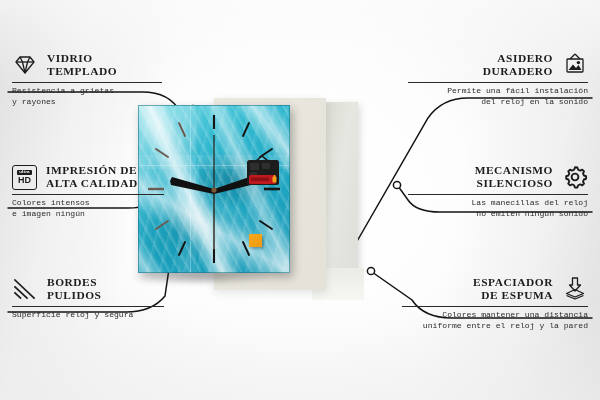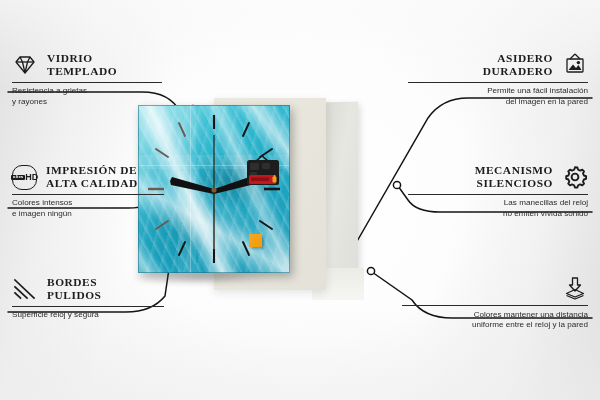--- a/index.html
+++ b/index.html
@@ -52,36 +52,36 @@
     letter-spacing:0.55px;
     line-height:13.4px;
     color:#1c1c1c;
     white-space:pre-line;
     text-transform:uppercase;
   }
   .feature.left .ftitle { text-align:left; }
   .feature.right .ftitle { text-align:right; }
   .rule { height:1px; background:#2a2a2a; margin-top:3px; }
   .fdesc {
-    font-family:Liberation Sans, sans-serif;
+    font-family:Liberation Mono, monospace;
     font-size:8.1px;
     line-height:10.2px;
     color:#2b2b2b;
     margin-top:3.5px;
     white-space:pre-line;
   }
   .feature.right .fdesc { text-align:right; }
   .icon { width:26px; height:26px; flex:0 0 26px; display:block; }
   .icon svg { display:block; width:26px; height:26px; }
 
   
   .hd-box {
     width:25px; height:25px; flex:0 0 25px;
-    border:1.4px solid #1c1c1c; border-radius:10px;
-    display:flex; 
+    border:1.4px solid #1c1c1c; border-radius:3px;
+    display:flex; flex-direction:column;
     align-items:center; justify-content:center;
     line-height:1;
   }
   .hd-top {
     font-family:"Liberation Sans", sans-serif;
     font-size:4.4px; font-weight:bold; letter-spacing:.2px;
     color:#fff; background:#1c1c1c; padding:0.6px 2px; border-radius:1px;
   }
   .hd-bot {
     font-family:"Liberation Sans", sans-serif;
@@ -336,43 +336,45 @@
             <path d="M13 2 L18 7"></path>
             <rect x="5" y="7" width="16" height="13" rx="0.8"></rect>
             <path d="M6.5 18 L11 12.5 L14 16 L16.5 13 L19.5 18 Z" fill="#1c1c1c" stroke="none"></path>
             <circle cx="16.4" cy="10.6" r="1.7" fill="#1c1c1c" stroke="none"></circle>
           </g>
         </svg>
       </span>
     </div>
     <div class="rule"></div>
     <div class="fdesc">Permite una fácil instalación
-del imagen en la pared</div>
+del reloj en la sonido</div>
   </div>
 
   <div class="feature right" style="right:12px; top:164px; width:180px;">
     <div class="head">
       <span class="ftitle">MECANISMO
 SILENCIOSO</span>
       <span class="icon">
         <svg viewBox="0 0 26 26">
           <g fill="none" stroke="#1c1c1c" stroke-width="1.9">
             <path d="M13 3.2 l2.4 .35 .75 2.2 2.1 .9 2.05 -1.05 1.75 1.75 -1.05 2.05 .9 2.1 2.2 .75 0 2.5 -2.2 .75 -.9 2.1 1.05 2.05 -1.75 1.75 -2.05 -1.05 -2.1 .9 -.75 2.2 -2.5 0 -.75 -2.2 -2.1 -.9 -2.05 1.05 -1.75 -1.75 1.05 -2.05 -.9 -2.1 -2.2 -.75 0 -2.5 2.2 -.75 .9 -2.1 -1.05 -2.05 1.75 -1.75 2.05 1.05 2.1 -.9 .75 -2.2 z" stroke-linejoin="round"></path>
             <circle cx="13" cy="13" r="3.4"></circle>
           </g>
         </svg>
       </span>
     </div>
     <div class="rule"></div>
     <div class="fdesc">Las manecillas del reloj
-no emiten vívida sonido</div>
+no emiten ningún sonido</div>
   </div>
 
   <div class="feature right" style="right:12px; top:276px; width:186px;">
     <div class="head">
+      <span class="ftitle">ESPACIADOR
+DE ESPUMA</span>
       <span class="icon">
         <svg viewBox="0 0 26 26">
           <g fill="none" stroke="#1c1c1c" stroke-width="1.3" stroke-linejoin="round">
             <path d="M10.5 2 L15.5 2 L15.5 9 L18.5 9 L13 15 L7.5 9 L10.5 9 Z"></path>
             <path d="M13 13.5 L21.5 17.5 L13 21 L4.5 17.5 Z"></path>
             <path d="M4.5 19.5 L13 23 L21.5 19.5"></path>
           </g>
         </svg>
       </span>
     </div>

